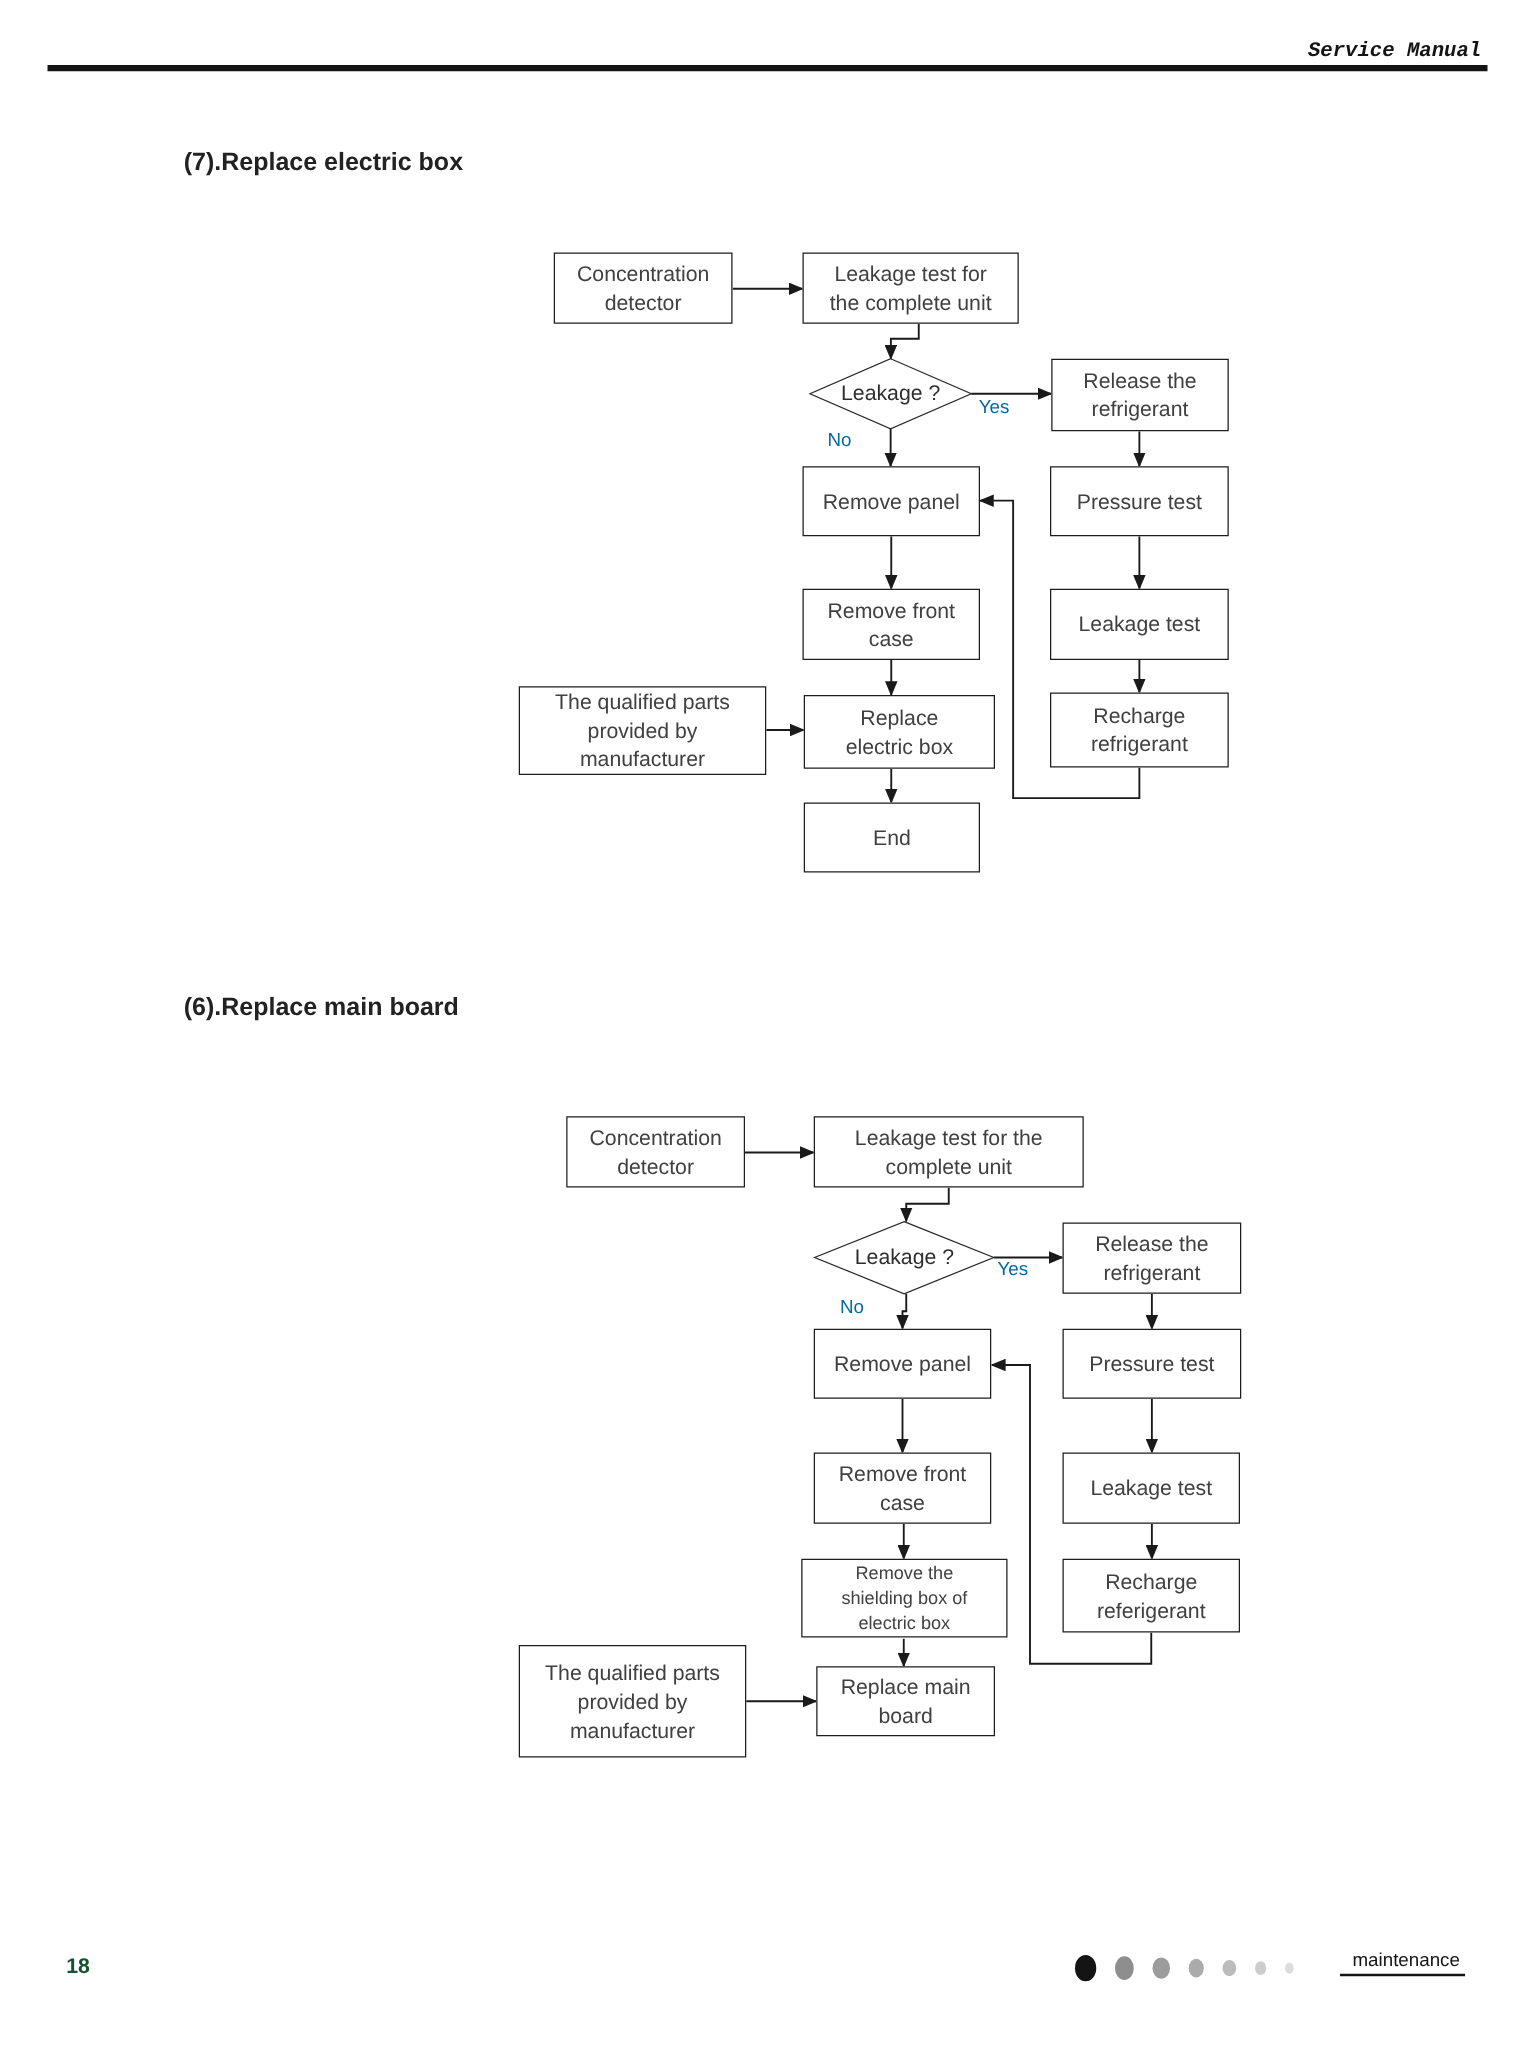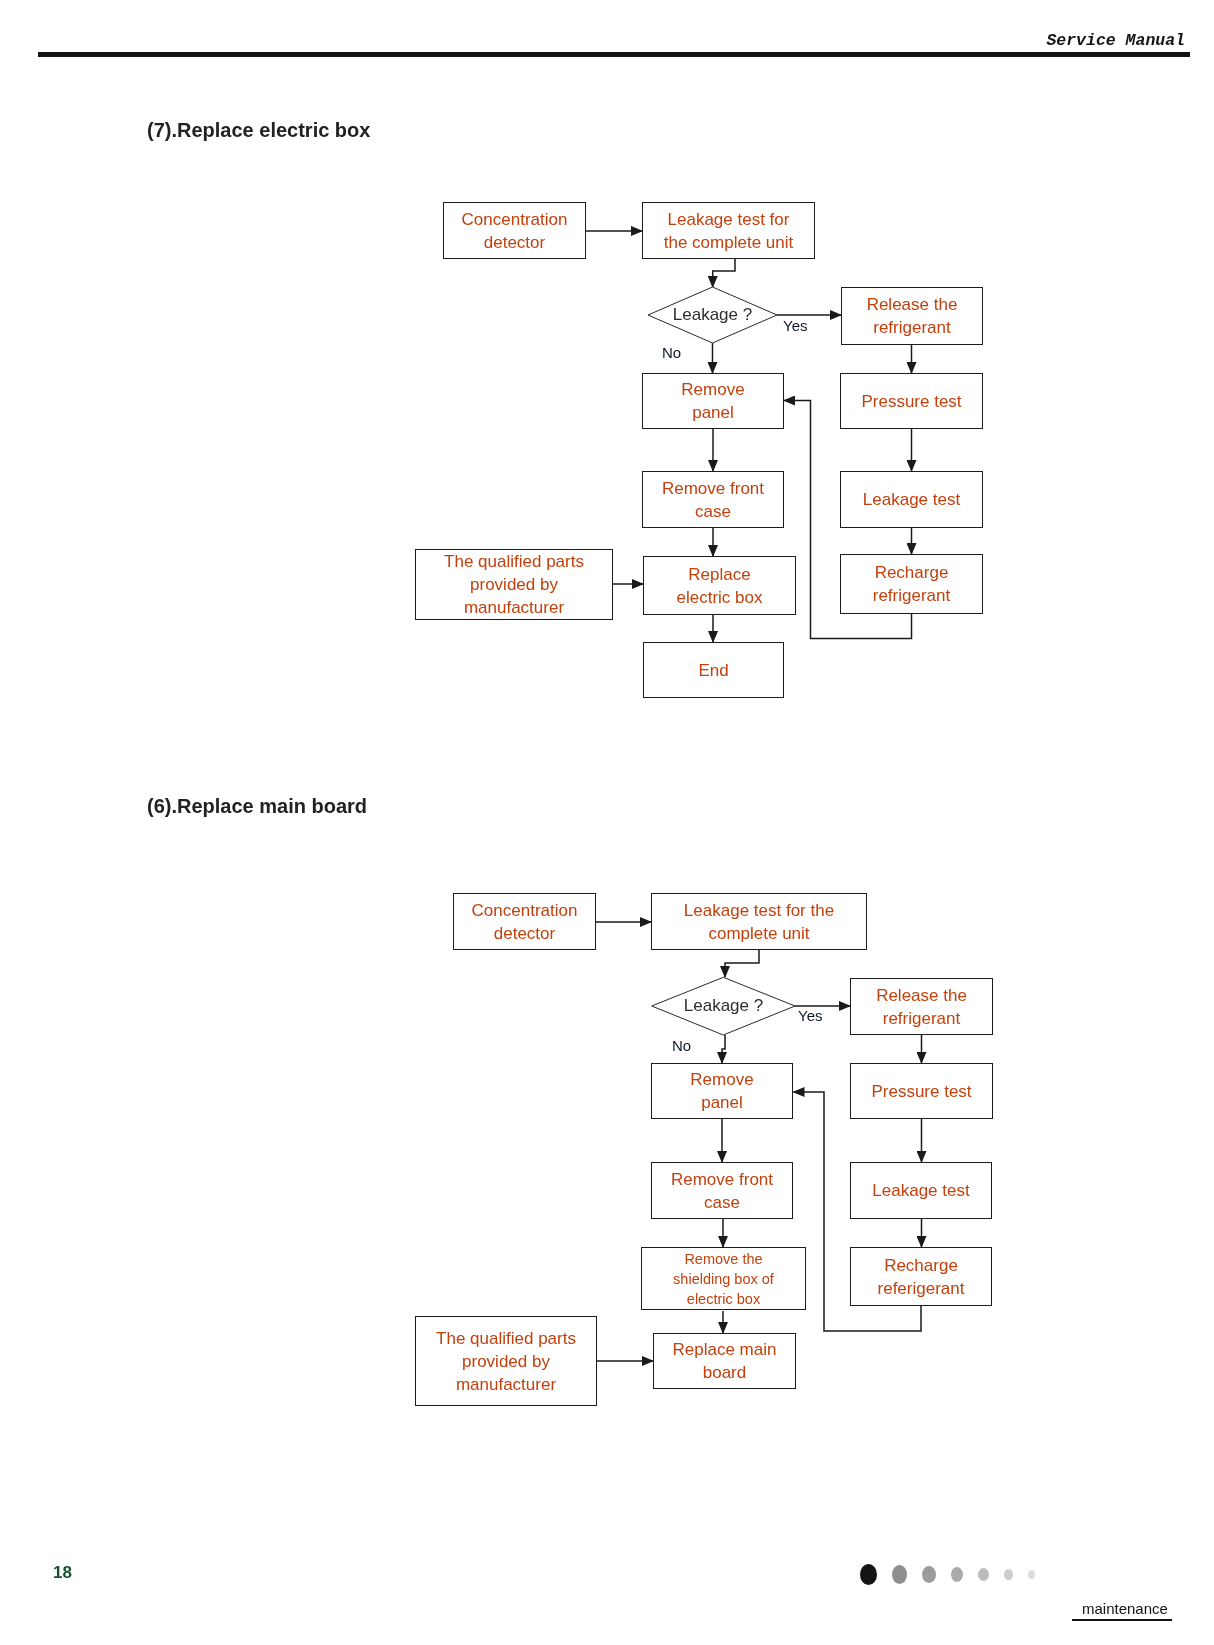--- a/index.html
+++ b/index.html
@@ -15,44 +15,43 @@
   .heading {
     position:absolute; left:147px; font-size:20px; font-weight:bold; color:#222222;
   }
   .heading.h5 { top:119px; }
   .heading.h6 { top:795px; }
   svg.flow { position:absolute; left:0; top:0; z-index:1; }
   .node {
     position:absolute; box-sizing:border-box; z-index:2;
     background:#ffffff; border:1.5px solid #1d1d1d;
     display:flex; align-items:center; justify-content:center;
-    text-align:center; font-size:17px; line-height:23px; color:#c2410c;
-    white-space:pre-line; padding:2px 16px;
+    text-align:center; font-size:17px; line-height:23px; color:#404040;
+    white-space:pre-line; padding:2px 4px;
   }
   .node.small { font-size:14.5px; line-height:20px; }
   .diamond-label {
     position:absolute; z-index:2; display:flex; align-items:center; justify-content:center;
     font-size:17px; color:#2e2e2e; text-align:center; pointer-events:none;
   }
-  .freelabel { position:absolute; z-index:2; font-size:15px; color:#0f172a; }
+  .freelabel { position:absolute; z-index:2; font-size:15px; color:#0369a1; }
   .page-number { position:absolute; left:53px; top:1563px; font-size:17px; font-weight:bold; color:#14532d; }
   .footer-dots { position:absolute; left:860px; top:1561px; height:26px; display:flex; align-items:center; gap:15px; }
   .dot { display:inline-block; border-radius:50%; }
   .d0 { width:17px; height:21px; }
   .d1 { width:15px; height:19px; }
   .d2 { width:14px; height:17px; }
   .d3 { width:12px; height:15px; }
   .d4 { width:11px; height:13px; }
   .d5 { width:9px;  height:11px; }
   .d6 { width:7px;  height:9px;  }
   .tab-label {
     position:absolute; left:1072px; top:1560px; z-index:2;
     font-size:15px; color:#141414; border-bottom:2.5px solid #141414;
     padding:0 4px 2px 10px;
-    margin-top:40px;
   }
 </style>
 </head>
 <body>
 
 <div class="page">
 
   <div class="manual-title">Service Manual</div>
   <div class="header-rule"></div>
 

